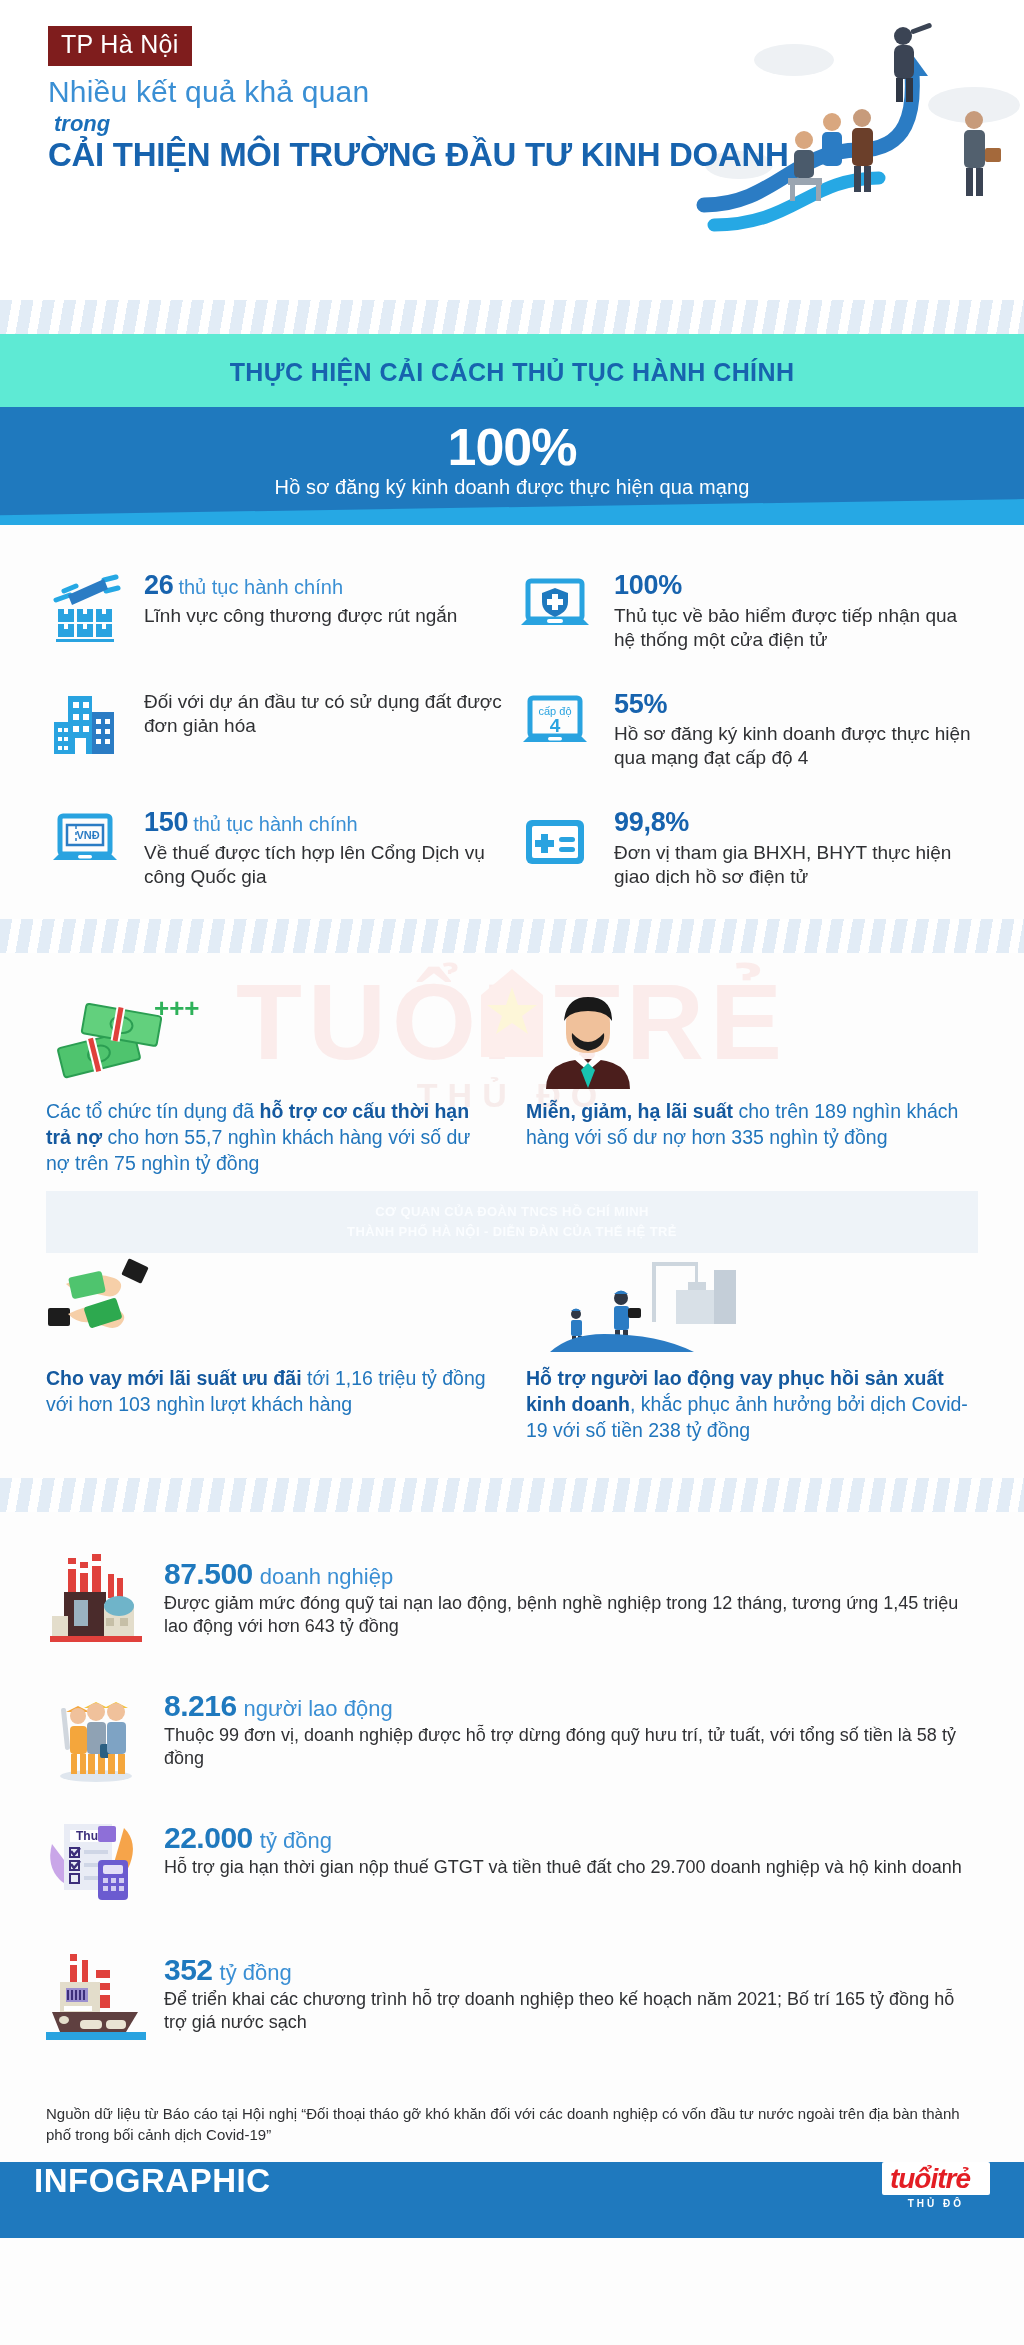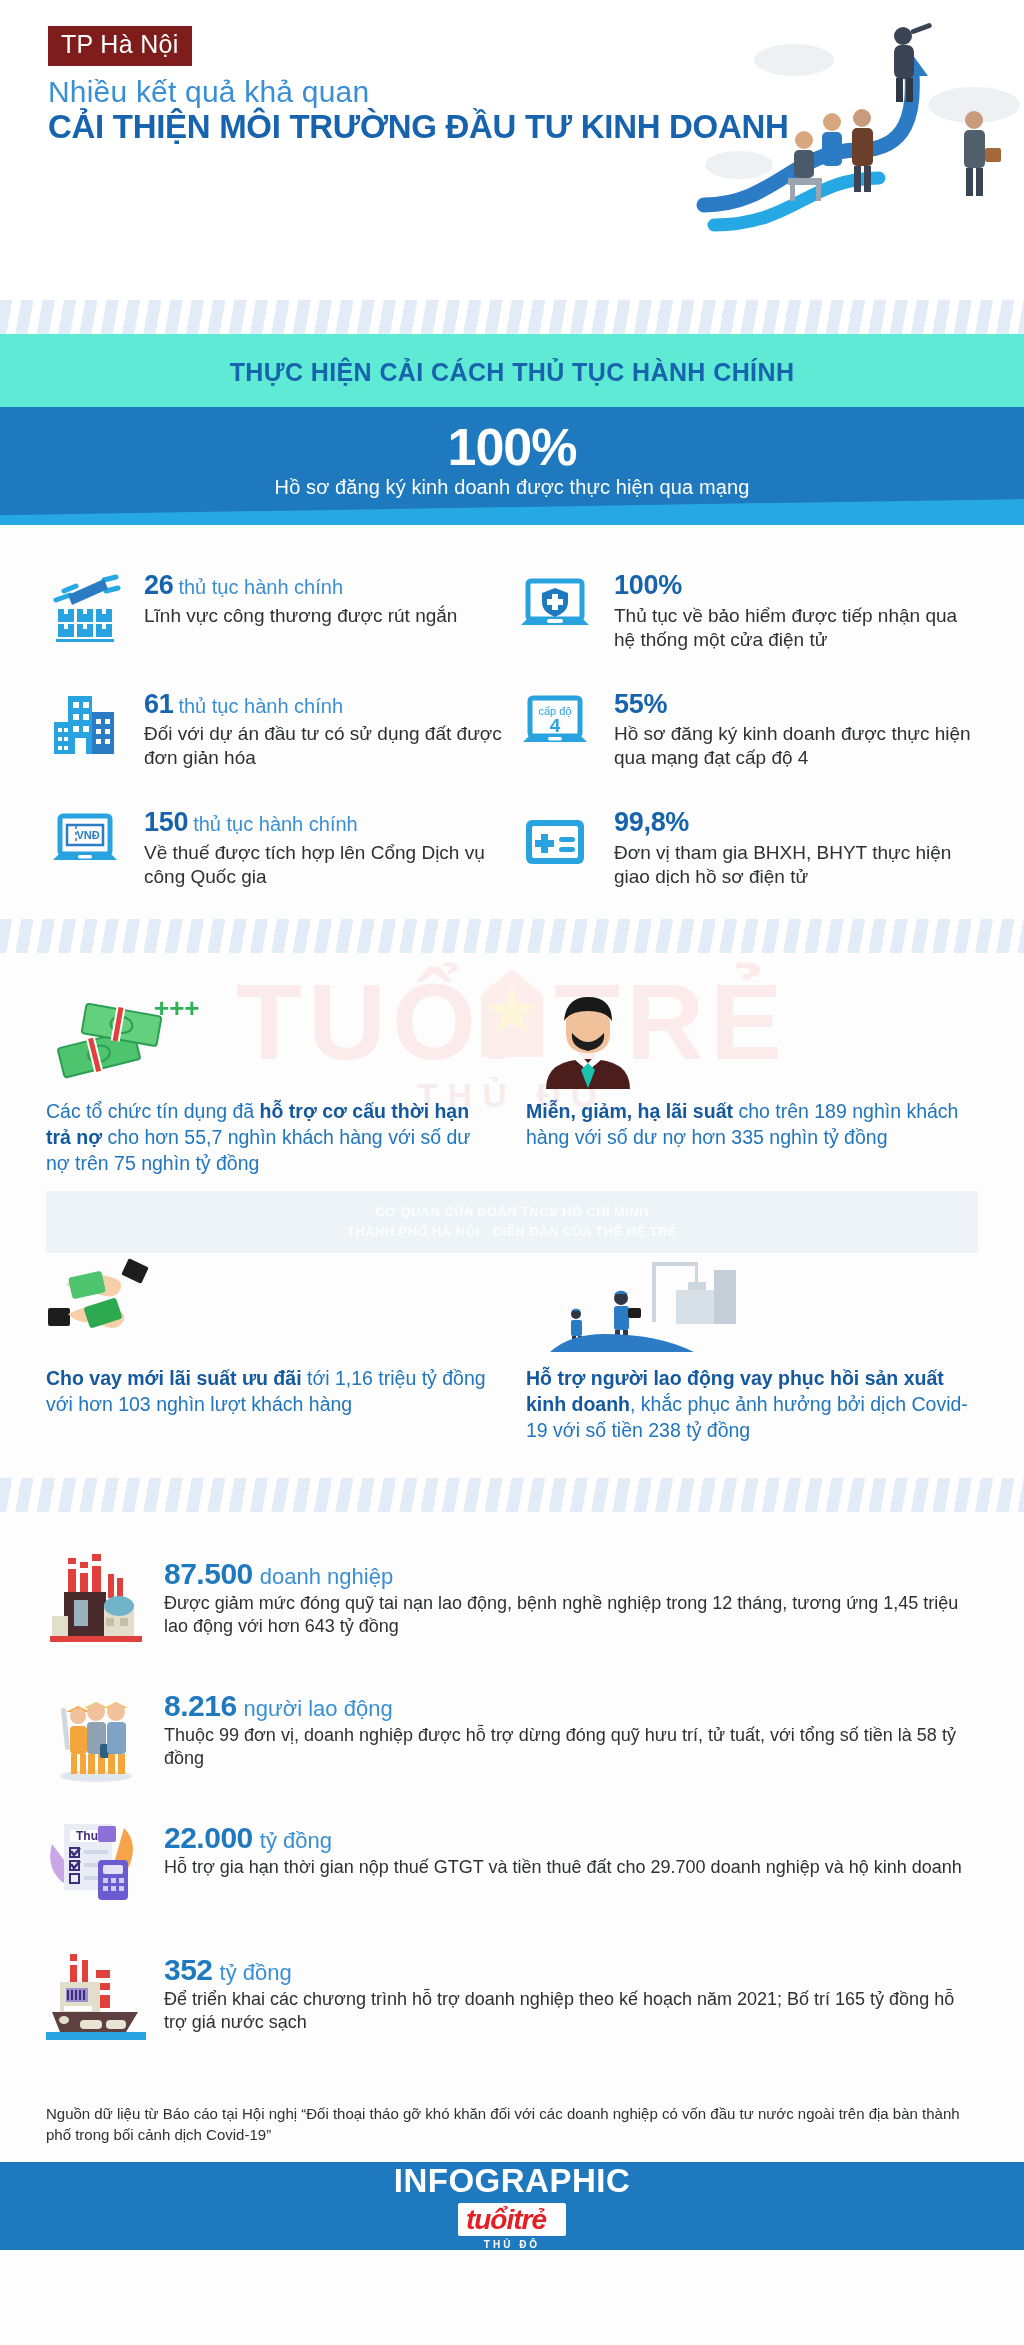--- a/index.html
+++ b/index.html
@@ -81,36 +81,37 @@
   .big-body { flex:1; padding-top:6px; }
   .big-head { line-height:1.05; margin-bottom:2px; }
   .big-num { color:#1f79be; font-size:30px; font-weight:800; letter-spacing:-.5px;}
   .big-unit { color:#3a8fd4; font-size:22px; font-weight:400; margin-left:7px;}
   .big-desc { color:#2f3033; font-size:18px; line-height:1.3; }
 
   
   .source { padding:8px 46px 16px 46px; color:#2f3033; font-size:15px; line-height:1.38; background:#fdfdfd;}
 
   
-  .footer { height:88px; background:#1f79be; display:flex; align-items:center; justify-content:space-between; padding:0 34px;flex-direction:column; }
+  .footer { height:76px; background:#1f79be; display:flex; justify-content:space-between; padding:0 34px; }
   .infographic { color:#fff; font-size:33px; font-weight:800; letter-spacing:.5px; position:relative; }
   .infographic .yellow-a { color:#ffe93f; }
   .logo { text-align:center; line-height:1; }
   .logo .l1 { color:#e31e24; font-size:28px; font-weight:800; font-style:italic; letter-spacing:-1px; background:#ffffff; padding:3px 20px 2px 8px; border-radius:2px;}
   .logo .l2 { color:#fff; font-size:10px; font-weight:700; letter-spacing:3px; margin-top:4px; }
 </style>
 </head>
 <body>
 
 <div class="page">
 
   <div class="header">
     <div class="hdr-text">
       <div class="tag">TP Hà Nội</div>
       <div class="h-line1">Nhiều kết quả khả quan</div>
+      <div class="h-trong">trong</div>
       <div class="h-line2">CẢI THIỆN MÔI TRƯỜNG ĐẦU TƯ KINH DOANH</div>
     </div>
     <svg class="hero-art" viewBox="0 0 380 270">
       <ellipse cx="150" cy="60" rx="40" ry="16" fill="#eef1f4"></ellipse>
       <ellipse cx="330" cy="105" rx="46" ry="18" fill="#eef1f4"></ellipse>
       <ellipse cx="95" cy="165" rx="34" ry="14" fill="#eef1f4"></ellipse>
       <path d="M60 205 C130 205 150 150 215 150 C265 150 270 110 268 75" stroke="#2b7cc4" stroke-width="15" fill="none" stroke-linecap="round"></path>
       <path d="M268 82 l-16 22 h32 z" fill="#2b7cc4" transform="translate(0,-28)"></path>
       <path d="M70 225 C150 225 165 178 235 178" stroke="#26a8e4" stroke-width="13" fill="none" stroke-linecap="round"></path>
 
@@ -238,23 +239,20 @@
               <rect x="18" y="40" width="4" height="4"></rect>
             <rect x="12" y="49" width="4" height="4"></rect>
               <rect x="18" y="49" width="4" height="4"></rect>
             <rect x="12" y="58" width="4" height="4"></rect>
               <rect x="18" y="58" width="4" height="4"></rect>
             <rect x="29" y="50" width="11" height="16"></rect>
           </g>
         </svg>
       </div>
       <div class="body">
-        <div class="stat-head">
-          <span class="stat-num">61</span><span class="stat-unit">thủ tục hành chính</span>
-        </div>
         <div class="stat-desc">Đối với dự án đầu tư có sử dụng đất được đơn giản hóa</div>
       </div>
     </div>
 
     <div class="cell">
       <div class="ico">
         <svg viewBox="0 0 78 74" width="78" height="74">
           <rect x="14" y="10" width="50" height="38" rx="3" fill="none" stroke="#29a3e0" stroke-width="5"></rect>
           <text x="39" y="27" text-anchor="middle" font-family="Liberation Sans, sans-serif" font-size="11" fill="#29a3e0">cấp độ</text>
           <text x="39" y="44" text-anchor="middle" font-family="Liberation Sans, sans-serif" font-size="19" font-weight="bold" fill="#29a3e0">4</text>

